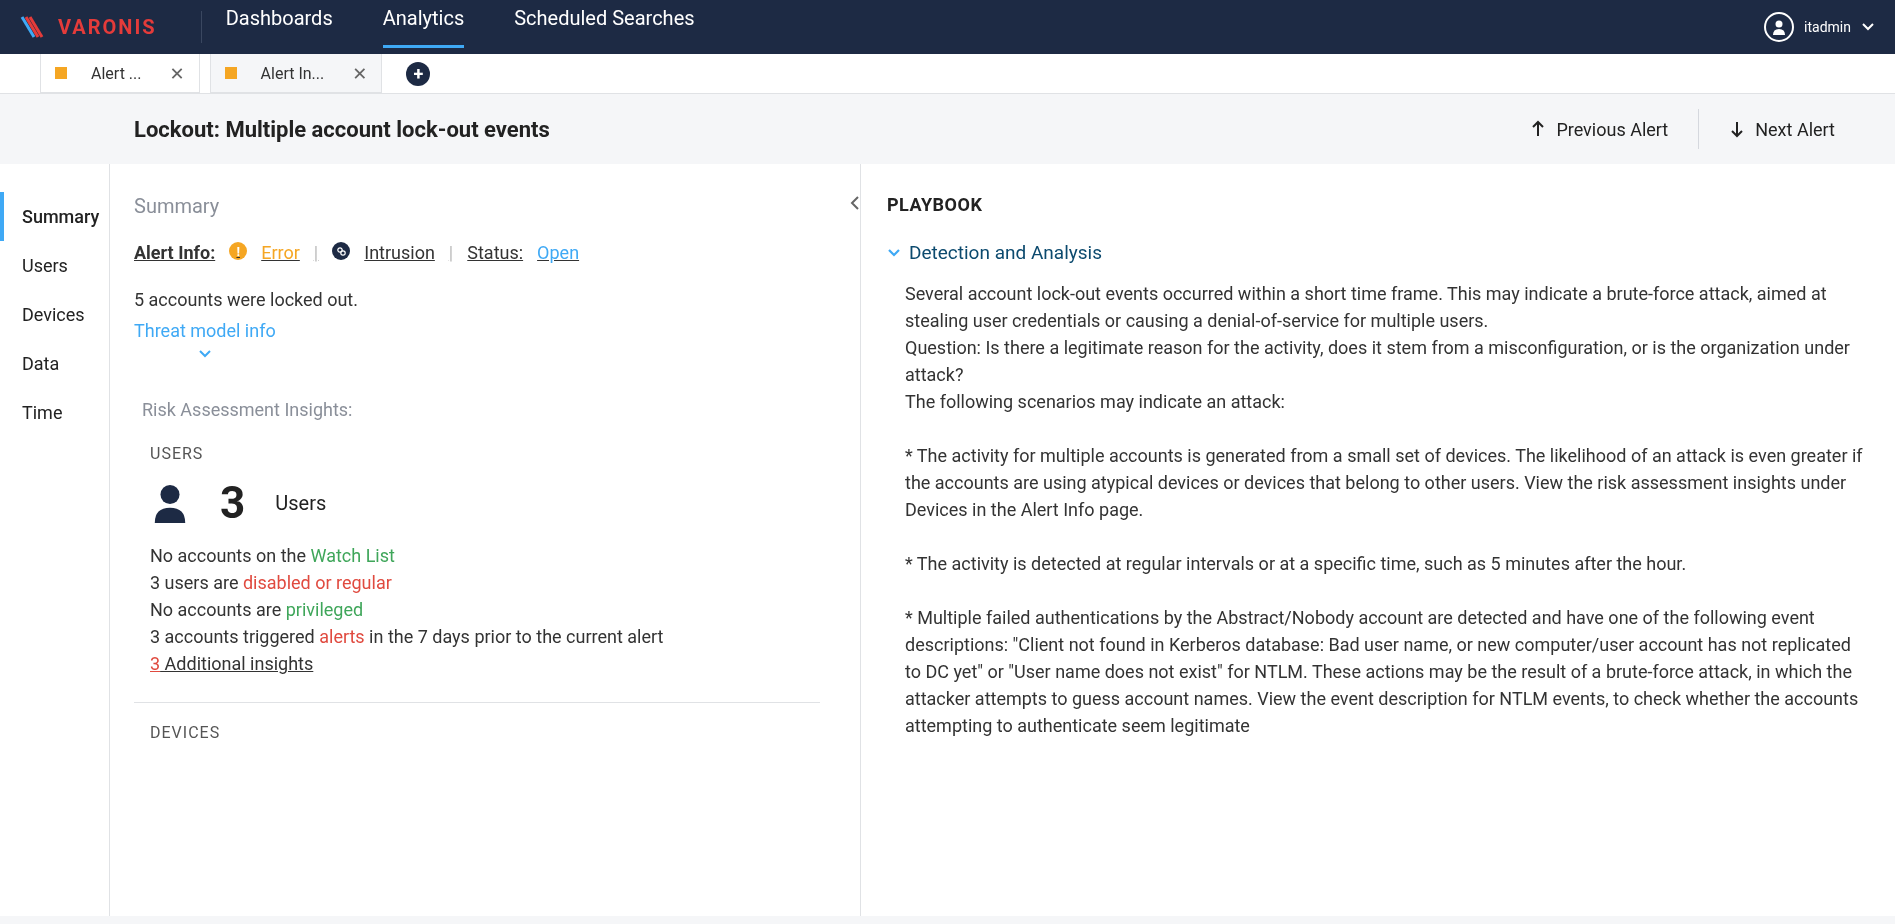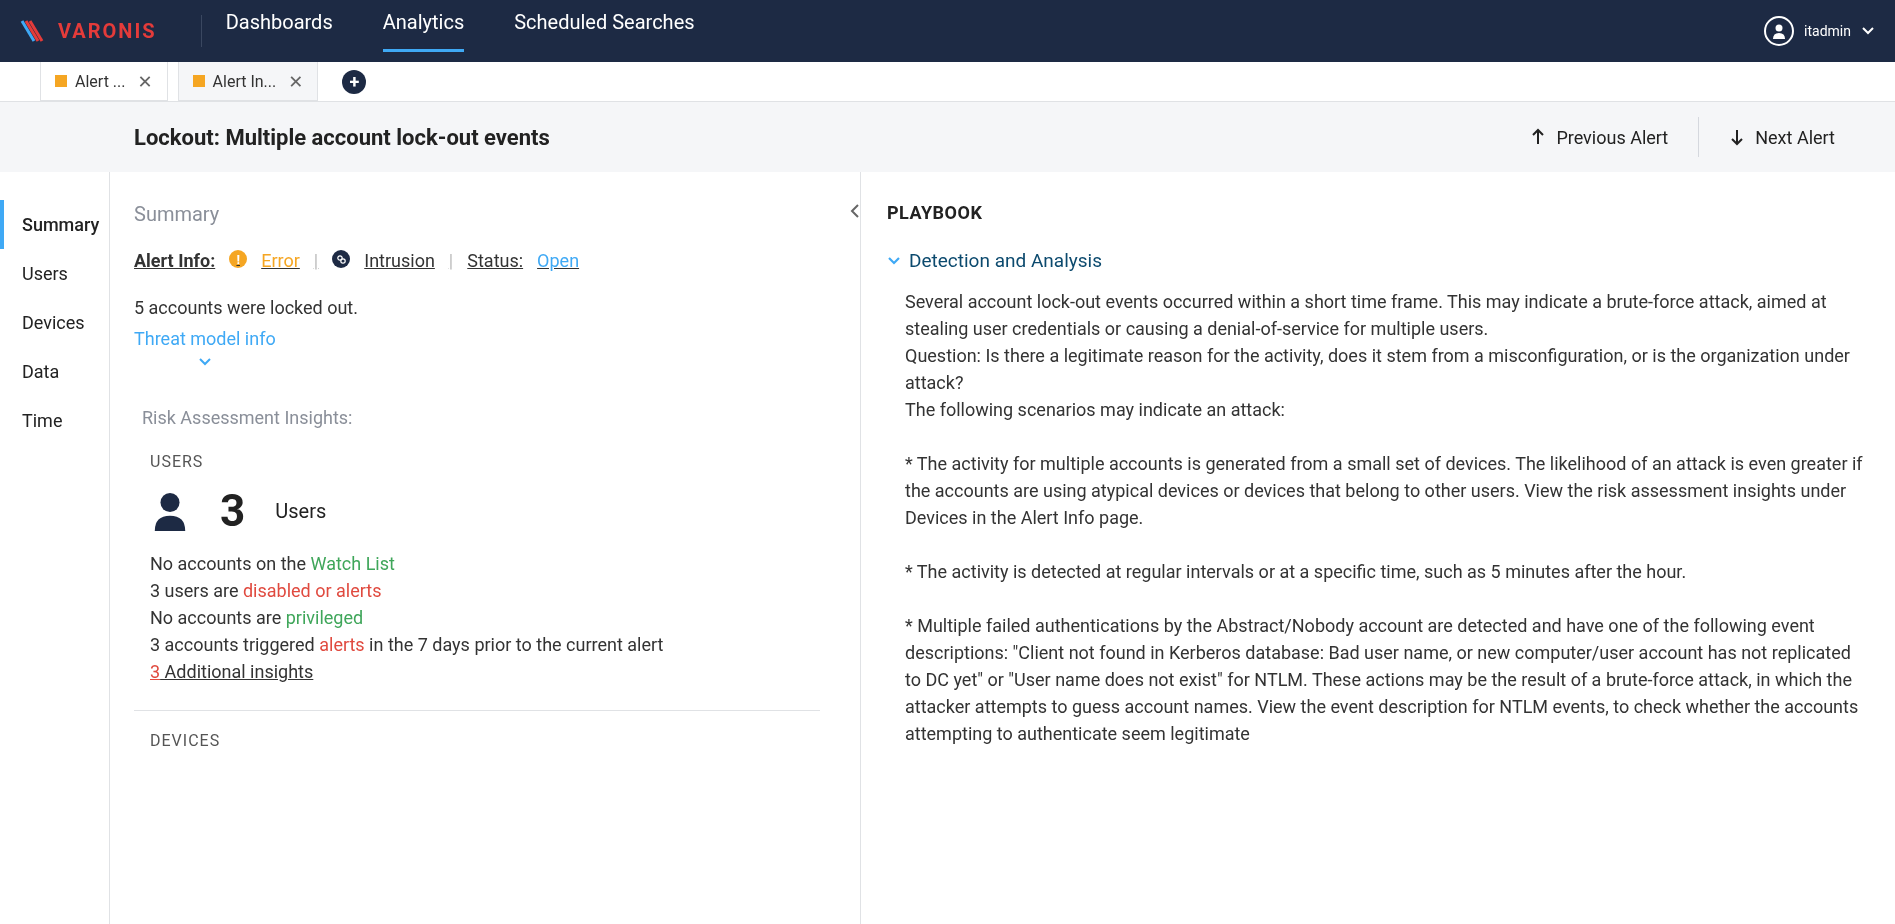--- a/index.html
+++ b/index.html
@@ -1,31 +1,31 @@
 <!DOCTYPE html>
 <html><head>
 <meta charset="utf-8">
 <style>
   * { box-sizing: border-box; margin: 0; padding: 0; }
   body { font-family: -apple-system, BlinkMacSystemFont, "Segoe UI", Roboto, Arial, sans-serif; background: #f5f6f8; color: #333; width: 1895px; height: 924px; overflow: hidden; }
   
   
-  .topnav { height: 62px; background: #1d2a44; display: flex; align-items: center; padding: 0 20px; color: #fff; }
+  .topnav { height: 54px; background: #1d2a44; display: flex; align-items: center; padding: 0 20px; color: #fff; }
   .logo { display: flex; align-items: center; gap: 6px; margin-right: 20px; }
   .logo-text { color: #e43b3a; font-weight: 700; font-size: 20px; letter-spacing: 2px; }
   .nav-sep { width: 1px; height: 32px; background: #3a4760; margin: 0 24px; }
   .nav-links { display: flex; gap: 50px; }
   .nav-link { color: #fff; font-size: 20px; cursor: pointer; padding-bottom: 18px; }
   .nav-link.active { border-bottom: 3px solid #3fa9f5; padding-bottom: 15px; }
   .user-right { margin-left: auto; display: flex; align-items: center; gap: 10px; font-size: 14px; }
   .avatar-circle { width: 30px; height: 30px; border: 2px solid #fff; border-radius: 50%; display: flex; align-items: center; justify-content: center; }
   
   
   .tabs-row { height: 40px; background: #fff; border-bottom: 1px solid #e0e2e5; display: flex; align-items: stretch; padding-left: 40px; gap: 10px; }
-  .tab { display: flex; align-items: center; gap: 8px; padding: 0 14px; border: 1px solid #e0e2e5; border-top: none; font-size: 16px; cursor: pointer; background: #fff; justify-content: space-between; }
+  .tab { display: flex; align-items: center; gap: 24px; padding: 0 14px; border: 1px solid #e0e2e5; border-top: none; font-size: 16px; cursor: pointer; background: #fff; justify-content: space-between; }
   .tab.active { background: #f5f6f8; }
   .tab-dot { width: 12px; height: 12px; background: #f5a623; }
   .tab-close { color: #666; font-size: 18px; margin-left: 4px; }
   .add-tab { display: flex; align-items: center; margin-left: 14px; }
   .add-circle { width: 24px; height: 24px; background: #1d2a44; border-radius: 50%; display: flex; align-items: center; justify-content: center; color: #fff; font-size: 18px; font-weight: bold; }
   
   
   .titlebar { height: 70px; background: #f5f6f8; display: flex; align-items: center; padding: 0 30px 0 134px; }
   .page-title { font-size: 22px; font-weight: 700; color: #222; text-align: center; }
   .nav-alerts { margin-left: auto; display: flex; align-items: center; }
@@ -183,21 +183,21 @@
     <div class="users-h">USERS</div>
     <div class="user-big">
       <svg class="user-icon" width="40" height="42" viewBox="0 0 40 42">
         <circle cx="20" cy="12" r="10" fill="#1d2a44"></circle>
         <path d="M4 42 Q4 26 20 26 Q36 26 36 42 Z" fill="#1d2a44"></path>
       </svg>
       <span class="big-num">3</span>
       <span class="users-label">Users</span>
     </div>
     <div class="insight-line"><span>No accounts on the </span><span class="green">Watch List</span></div>
-    <div class="insight-line"><span>3 users are </span><span class="red">disabled or alerts</span></div>
+    <div class="insight-line"><span>3 users are </span><span class="red">disabled or regular</span></div>
     <div class="insight-line"><span>No accounts are </span><span class="green">privileged</span></div>
     <div class="insight-line"><span>3 accounts triggered </span><span class="red">alerts</span><span> in the 7 days prior to the current alert</span></div>
     <div class="add-insights"><span class="red">3</span><span> Additional insights</span></div>
     <hr class="hr">
     <div class="users-h">DEVICES</div>
   </div>
 
   <div class="playbook">
     <div class="playbook-h">PLAYBOOK</div>
     <div class="pb-section-h">

